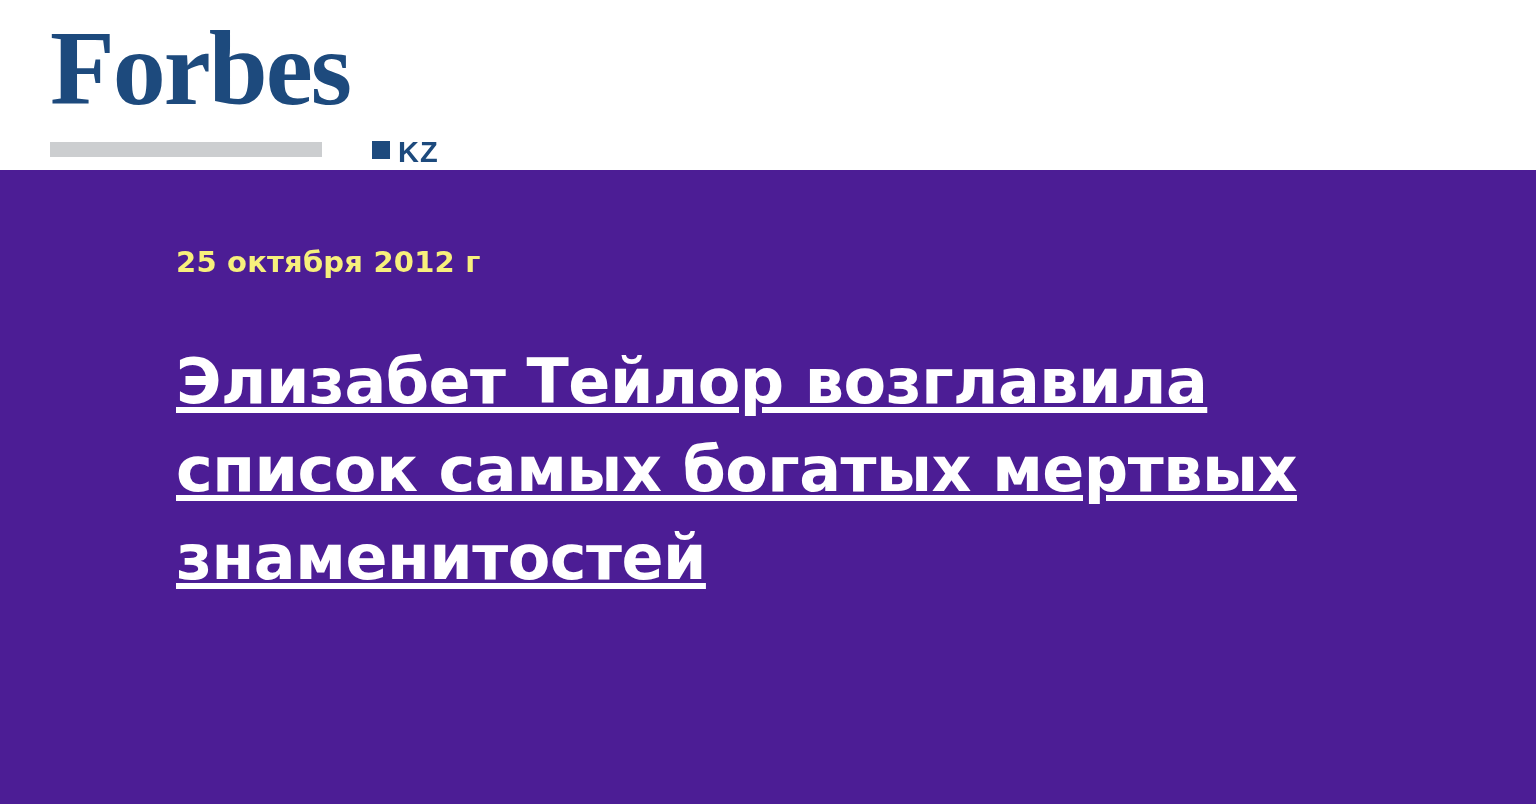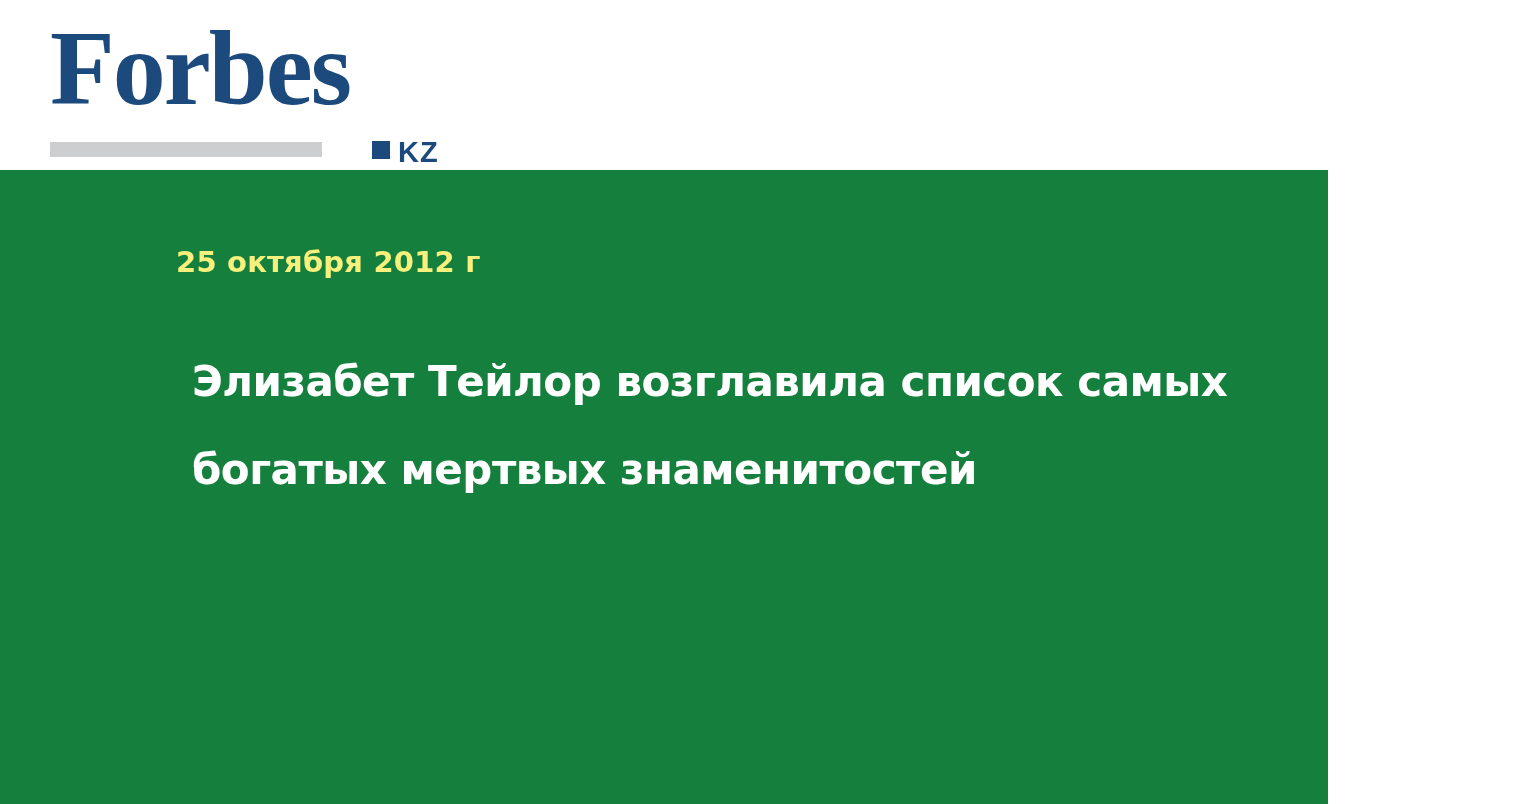--- a/index.html
+++ b/index.html
@@ -82,23 +82,23 @@
     line-height: 1;
     letter-spacing: 1px;
     color: #1d4a7d;
   }
 
   
   .hero {
     position: absolute;
     left: 0;
     top: 170px;
-    width: 1328px;
+    width: 1536px;
     height: 634px;
-    background: #15803d;
+    background: #4c1d95;
   }
 
   .hero-inner {
     position: absolute;
     left: 176px;
     top: 0;
     width: 1180px;
   }
 
   .article-date {
@@ -109,30 +109,31 @@
     font-weight: 700;
     font-size: 29px;
     line-height: 1;
     letter-spacing: 0.2px;
     color: #f7f07c;
     white-space: nowrap;
   }
 
   .article-title {
     position: absolute;
-    left: 16px;
+    left: 0;
     top: 168px;
     width: 1150px;
     margin: 0;
     font-family: "DejaVu Sans", "Liberation Sans", sans-serif;
     font-weight: 700;
-    font-size: 42px;
+    font-size: 62px;
     line-height: 88px;
     letter-spacing: -0.5px;
     color: #ffffff;
+    text-decoration: underline;
   }
 </style>
 </head>
 <body>
 
 <div class="page">
 
   <header class="masthead">
     <a class="logo">
       <span class="logo-wordmark">Forbes</span>

